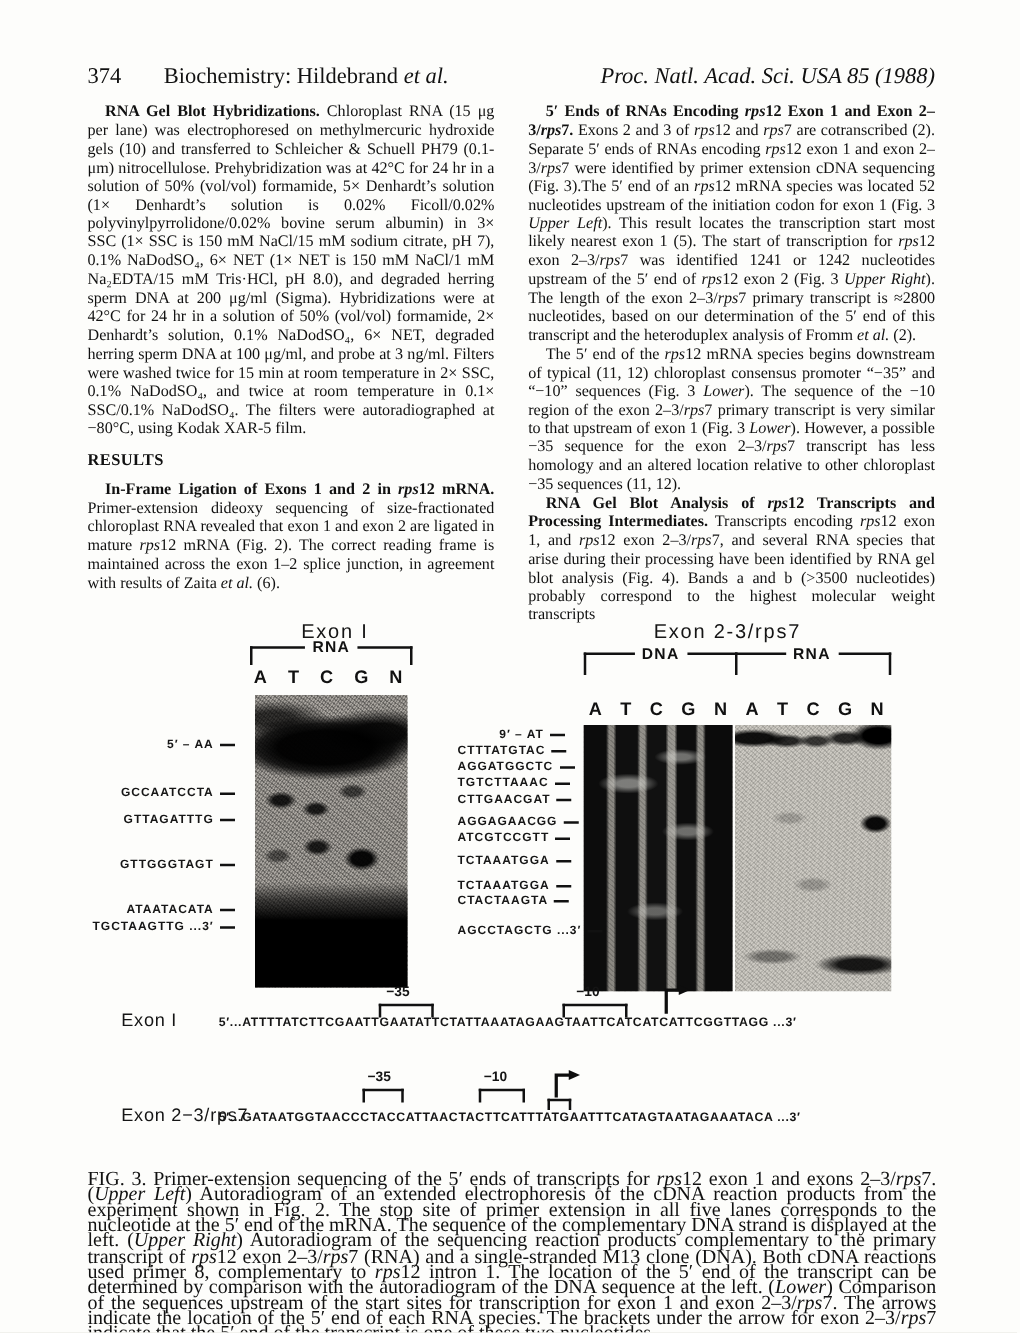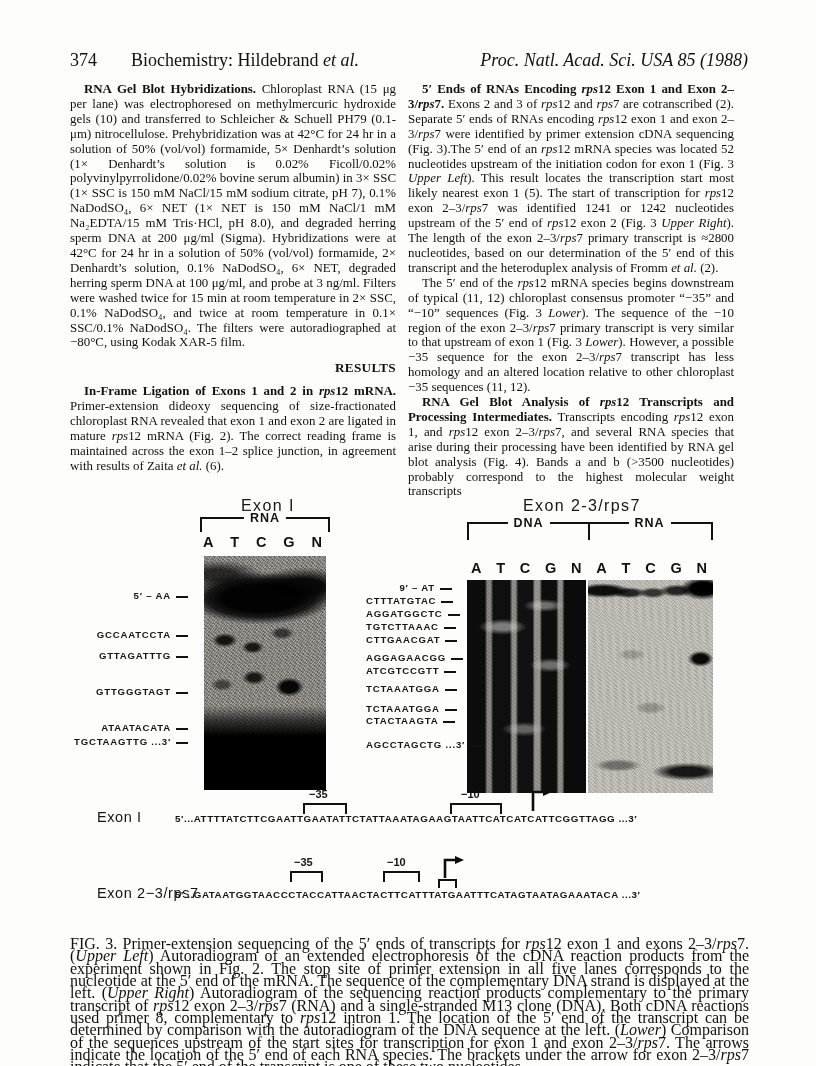--- a/index.html
+++ b/index.html
@@ -8,24 +8,24 @@
     background:#fdfdfb; color:#111;
     font-family:"Liberation Serif", serif;
     overflow:hidden;
   }
   
   .hdr{position:absolute; top:50px; left:70px; right:68px; display:flex; justify-content:space-between; font-size:18px;}
   .hdr .left{display:flex; gap:34px;}
   .hdr .pgnum{font-weight:400;}
   .hdr .jref{font-style:italic;}
   
-  .columns{position:absolute; top:82px; left:70px; width:678px; height:420px; overflow:hidden; display:flex; gap:12px;}
+  .columns{position:absolute; top:82px; left:70px; width:678px; height:420px; overflow:hidden; display:flex; gap:27px;}
   .col{width:326px; font-size:12.9px; line-height:14.9px; text-align:justify;}
   .col p{margin:0; text-indent:14px;}
-  .results-h{font-weight:bold; text-align:right; margin:11px 0 8px; font-size:13.2px; letter-spacing:0.3px;}
+  .results-h{font-weight:bold; text-align:left; margin:11px 0 8px; font-size:13.2px; letter-spacing:0.3px;}
   .fig-title{position:absolute; font-family:"Liberation Sans", sans-serif; font-size:16px; letter-spacing:1.4px; color:#151515;}
   .bracket{position:absolute; border-top:2px solid #111;}
   .bracket .blabel{
     position:absolute; left:50%; top:0; transform:translate(-50%,-58%);
     background:#fdfdfb; padding:0 6px; font-family:"Liberation Sans", sans-serif;
     font-size:12.5px; font-weight:bold; letter-spacing:1px; white-space:nowrap;
   }
   .legL{border-left:2px solid #111;}
   .legR{border-right:2px solid #111;}
   .lanes{position:absolute; display:flex; justify-content:space-between; font-family:"Liberation Sans", sans-serif; font-weight:bold; font-size:14.5px; letter-spacing:0;}

